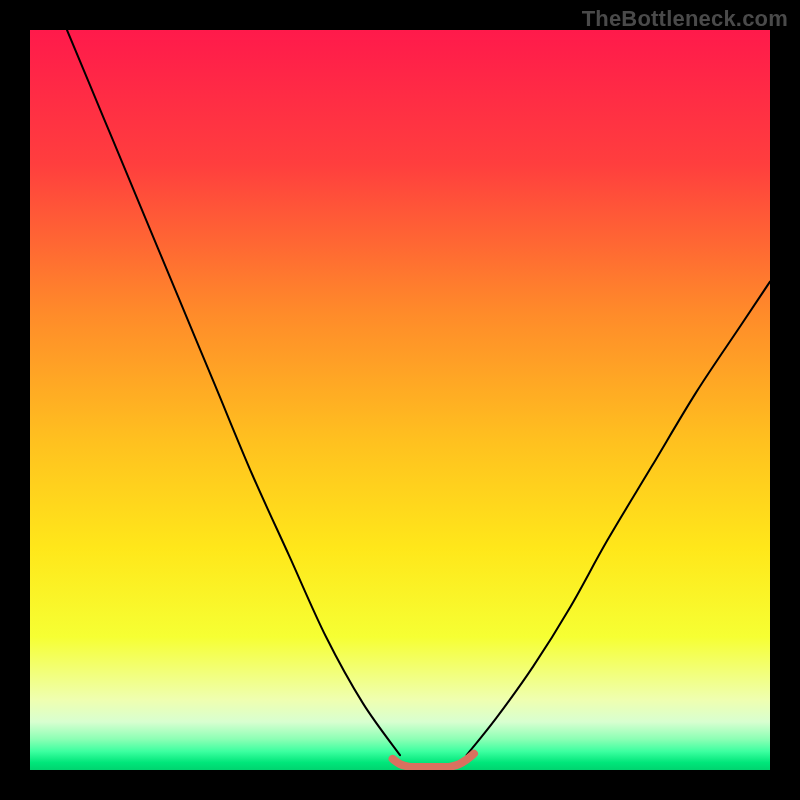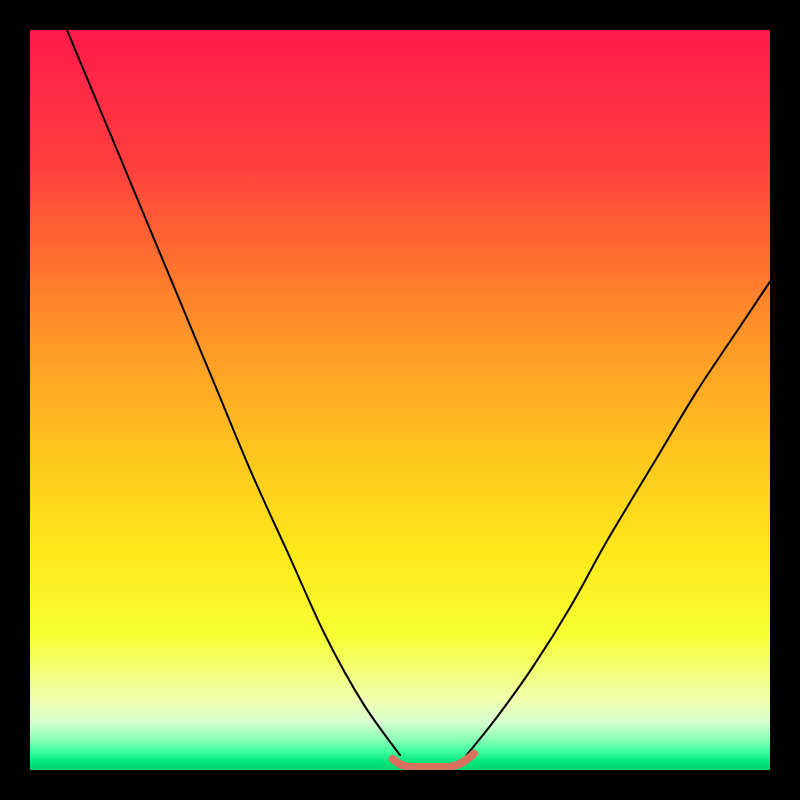--- a/index.html
+++ b/index.html
@@ -72,14 +72,15 @@
 
     <svg id="curve-svg" class="curves" viewBox="0 0 740 740" preserveAspectRatio="none">
 
     <path d="M 37 0 C 43.166666666666664 14.799999999999992, 61.666666666666664 59.199999999999946, 74 88.79999999999995 C 86.33333333333333 118.39999999999996, 98.66666666666667 148.00000000000003, 111 177.60000000000002 C 123.33333333333333 207.20000000000002, 135.66666666666666 236.79999999999998, 148 266.4 C 160.33333333333334 296, 172.66666666666666 325.59999999999997, 185 355.2 C 197.33333333333334 384.8, 209.66666666666666 415.6333333333333, 222 444 C 234.33333333333334 472.3666666666667, 246.66666666666666 498.26666666666665, 259 525.4 C 271.3333333333333 552.5333333333333, 283.6666666666667 582.1333333333333, 296 606.8 C 308.3333333333333 631.4666666666666, 320.6666666666667 653.6666666666666, 333 673.4 C 345.3333333333333 693.1333333333333, 363.8333333333333 716.5666666666667, 370 725.2" fill="none" stroke="#000000" stroke-width="2" stroke-linecap="round" stroke-linejoin="round"></path>
         <path d="M 436.59999999999997 725.2 C 441.5333333333333 719.0333333333334, 455.09999999999997 703, 466.2 688.2 C 477.3 673.4000000000001, 490.86666666666673 654.9, 503.20000000000005 636.4 C 515.5333333333334 617.9, 527.8666666666666 598.1666666666667, 540.1999999999999 577.2 C 552.5333333333333 556.2333333333333, 563.6333333333333 534.0333333333333, 577.2 510.6 C 590.7666666666668 487.1666666666667, 606.8000000000001 461.2666666666667, 621.6 436.6 C 636.4 411.93333333333334, 651.2 386.0333333333333, 666 362.59999999999997 C 680.8 339.16666666666663, 698.0666666666666 314.5, 710.4 296 C 722.7333333333333 277.5, 735.0666666666666 259, 740 251.59999999999997" fill="none" stroke="#000000" stroke-width="2" stroke-linecap="round" stroke-linejoin="round"></path>
         <path d="M 362.59999999999997 728.9 C 363.8333333333333 729.7633333333333, 367.5333333333333 732.8466666666667, 370 734.08 C 372.4666666666667 735.3133333333334, 374.9333333333334 735.8066666666666, 377.40000000000003 736.3 C 379.8666666666667 736.7933333333333, 382.33333333333337 736.9166666666666, 384.8 737.04 C 387.26666666666665 737.1633333333333, 389.73333333333335 737.04, 392.20000000000005 737.04 C 394.66666666666674 737.04, 397.1333333333333 737.04, 399.6 737.04 C 402.0666666666667 737.04, 404.5333333333334 737.04, 407.00000000000006 737.04 C 409.4666666666667 737.04, 411.9333333333334 737.1633333333333, 414.40000000000003 737.04 C 416.8666666666667 736.9166666666666, 419.3333333333333 736.7933333333333, 421.79999999999995 736.3 C 424.2666666666666 735.8066666666666, 426.73333333333335 735.19, 429.2 734.08 C 431.66666666666663 732.97, 434.1333333333333 731.3666666666667, 436.59999999999997 729.64 C 439.0666666666666 727.9133333333333, 442.76666666666665 724.7066666666667, 444 723.72" fill="none" stroke="#d9715f" stroke-width="8" stroke-linecap="round" stroke-linejoin="round"></path>
       </svg>
 
   </div>
 
+  <div class="watermark">TheBottleneck.com</div>
 
 </div>
 
 </body></html>

